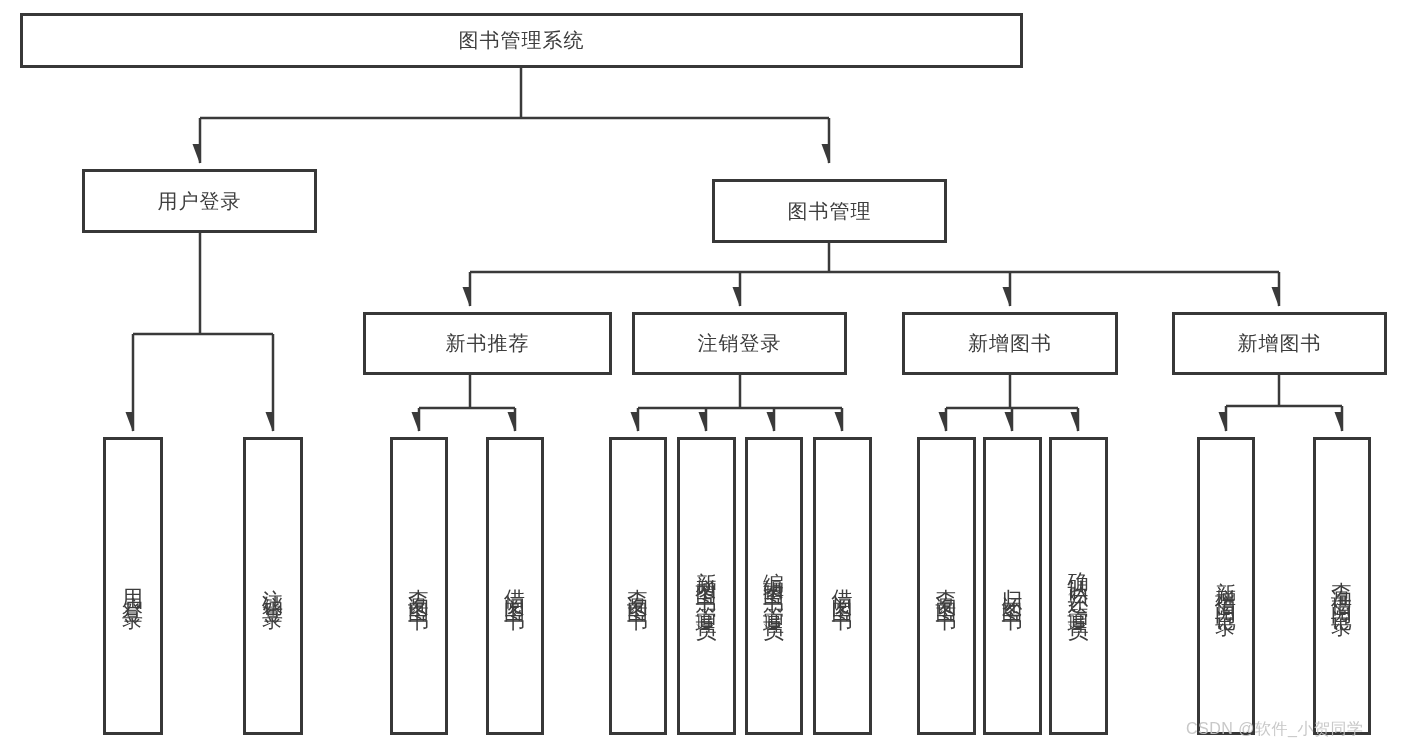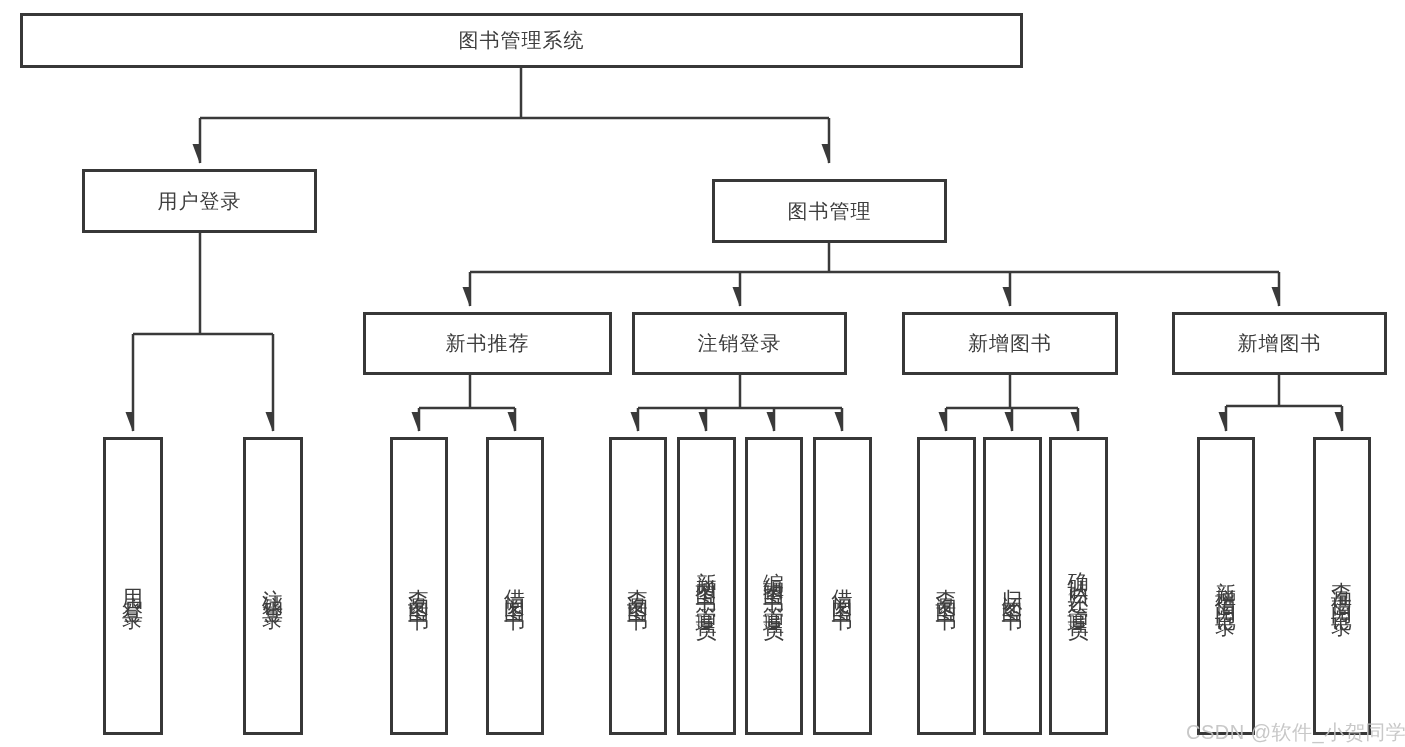--- a/index.html
+++ b/index.html
@@ -15,21 +15,21 @@
     color:#3d3d3d;
   }
   .hlabel{font-size:20px;letter-spacing:1px;white-space:nowrap;}
   .leaf{top:437px;height:298px;}
   .vtext{
     writing-mode:vertical-rl;text-orientation:mixed;
     font-size:21px;letter-spacing:7px;line-height:1;
   }
   #watermark{
     position:absolute;left:1186px;top:719px;z-index:5;
-    font-size:20px;color:rgba(195,195,195,0.92);
+    font-size:16px;color:rgba(195,195,195,0.92);
     letter-spacing:0.5px;white-space:nowrap;text-align:right;
   }
 </style>
 </head>
 <body>
 
 <svg id="connectors" width="1405" height="747" viewBox="0 0 1405 747">
   <defs>
     <marker id="arrow" markerWidth="9" markerHeight="7" refX="7.6" refY="0" orient="auto" markerUnits="strokeWidth">
       <path d="M0,-3 L8,0 L0,3 Z" fill="#3a3a3a"></path>

